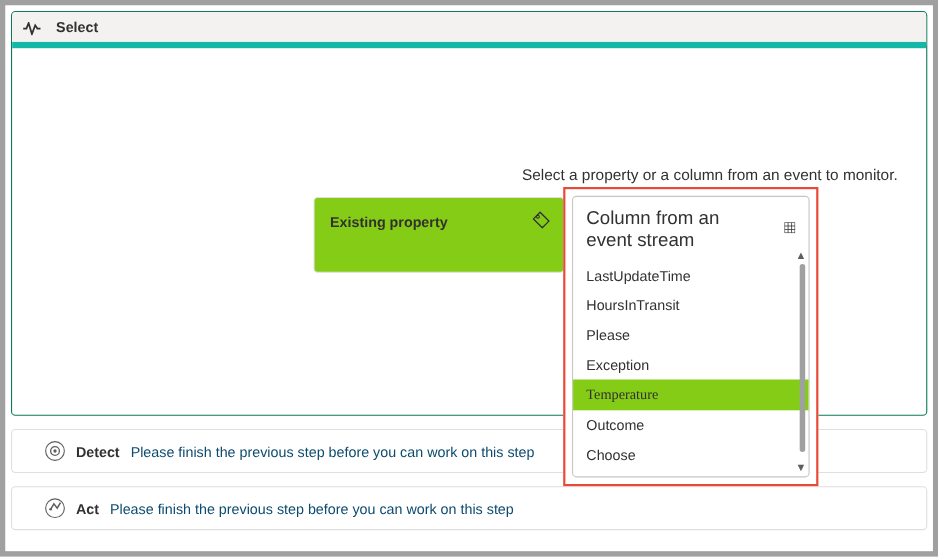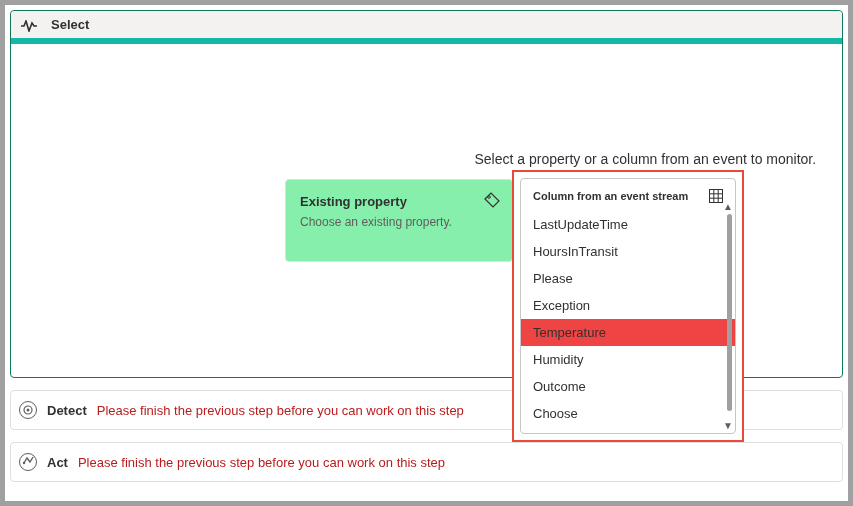--- a/index.html
+++ b/index.html
@@ -5,37 +5,37 @@
 * { box-sizing: border-box; margin: 0; padding: 0; }
 body { font-family: "Segoe UI", sans-serif; font-size: 13px; color: #323130; background: #a0a0a0; width: 853px; height: 506px; padding: 5px; }
 .outer { background: #fff; border: 1px solid #fff; width: 100%; height: 100%; padding: 4px; position: relative; }
 .panel { width: 100%; border: 1px solid #0b7a5a; border-radius: 4px; height: 368px; position: relative; overflow: visible; }
 .toolbar { display: flex; align-items: flex-end; gap: 14px; background: #f3f2f1; border-bottom: 6px solid #14b8a6; border-radius: 4px 4px 0 0; padding: 6px 10px; }
 .icon-wave { width: 16px; height: 12px; }
 .select-label { font-weight: 600; font-size: 13px; }
 .dropdown { background: #fff; border: 1px solid #c8c6c4; border-radius: 2px; padding: 4px 26px 4px 10px; font-size: 13px; position: relative; cursor: pointer; }
 .dropdown .chev { position: absolute; right: 8px; top: 50%; transform: translateY(-50%); }
 .headline { position: absolute; left: 50%; top: 140px; font-weight: 400; font-size: 14px; margin-left: 48px; }
-.card-left { position: absolute; left: 274px; top: 168px; width: 228px; border: 1px solid #e1dfdd; border-radius: 4px; padding: 14px 14px 32px; background: #86efac; cursor: pointer; }
+.card-left { position: absolute; left: 274px; top: 168px; width: 228px; border: 1px solid #e1dfdd; border-radius: 4px; padding: 14px 14px 32px; background: #84cc16; cursor: pointer; }
 .card-title { font-weight: 600; font-size: 13px; margin-bottom: 6px; }
 .card-sub { font-size: 12px; color: #605e5c; }
 .card-left .tag-ico { position: absolute; right: 12px; top: 12px; }
 .popup-wrap { position: absolute; left: 506px; top: 164px; width: 232px; border: 2px solid #e84a3a; padding: 6px; background: #fff; }
 .popup { border: 1px solid #c8c6c4; border-radius: 4px; background: #fff; position: relative; }
-.popup-head { padding: 10px 12px 8px; font-weight: 700; font-size: 11px; display: flex; align-items: center; justify-content: space-between; gap: 19px; }
+.popup-head { padding: 10px 12px 8px; font-weight: 400; font-size: 17px; display: flex; align-items: center; justify-content: space-between; gap: 19px; }
 .grid-ico { width: 14px; height: 14px; }
 .list { position: relative; padding-bottom: 6px; }
 .item { padding: 6px 12px; font-size: 13px; cursor: pointer; }
-.item.hover { background: #ef4444; }
+.item.hover { background: #84cc16; font-family: Liberation Serif, serif; }
 .scrollbar { position: absolute; right: 3px; top: 3px; width: 5px; bottom: 22px; background: #a0a0a0; border-radius: 3px; }
 .scroll-up { position: absolute; right: 2px; top: -10px; font-size: 10px; color: #605e5c; }
 .scroll-down { position: absolute; right: 2px; bottom: 2px; font-size: 10px; color: #605e5c; }
-.steprow { margin-top: 12px; border: 1px solid #e1dfdd; border-radius: 4px; padding: 10px 8px; display: flex; align-items: center; gap: 10px; background: #fff; }
+.steprow { margin-top: 12px; border: 1px solid #e1dfdd; border-radius: 4px; padding: 10px 30px; display: flex; align-items: center; gap: 10px; background: #fff; }
 .step-title { font-weight: 600; }
-.step-msg { color: #b91c1c; font-size: 13px; }
+.step-msg { color: #0c4a6e; font-size: 13px; }
 .circle-ico { width: 18px; height: 18px; display: flex; align-items: center; justify-content: center; border: 1px solid #605e5c; border-radius: 50%; }
 svg { display: block; }
 </style>
 </head>
 <body>
 
 <div class="outer">
   <div class="panel">
     <div class="toolbar">
       <span class="icon-wave">
@@ -43,21 +43,20 @@
             <polyline points="0,6 3,6 5,1 8,11 11,3 13,6 16,6" fill="none" stroke="#323130" stroke-width="1.6"></polyline>
           </svg>
       </span>
       <span class="select-label">Select</span>
     </div>
 
     <div class="headline">Select a property or a column from an event to monitor.</div>
 
     <div class="card-left">
       <div class="card-title">Existing property</div>
-      <div class="card-sub">Choose an existing property.</div>
       <span class="tag-ico">
         <svg width="16" height="16" viewBox="0 0 16 16">
             <path d="M1 7 L7 1 L15 9 L9 15 Z" fill="none" stroke="#323130" stroke-width="1.2"></path>
             <circle cx="5" cy="5" r="1.3" fill="none" stroke="#323130" stroke-width="1"></circle>
           </svg>
       </span>
     </div>
   </div>
 
   <div class="popup-wrap">
@@ -75,21 +74,20 @@
         </span>
       </div>
       <div class="list">
         <span class="scroll-up">▲</span>
         <div id="list-items">
             <div class="item">LastUpdateTime</div>
             <div class="item">HoursInTransit</div>
             <div class="item">Please</div>
             <div class="item">Exception</div>
             <div class="item hover">Temperature</div>
-            <div class="item">Humidity</div>
             <div class="item">Outcome</div>
             <div class="item">Choose</div>
           </div>
         <div class="scrollbar"></div>
         <span class="scroll-down">▼</span>
       </div>
     </div>
   </div>
 
   <div class="steprow">

